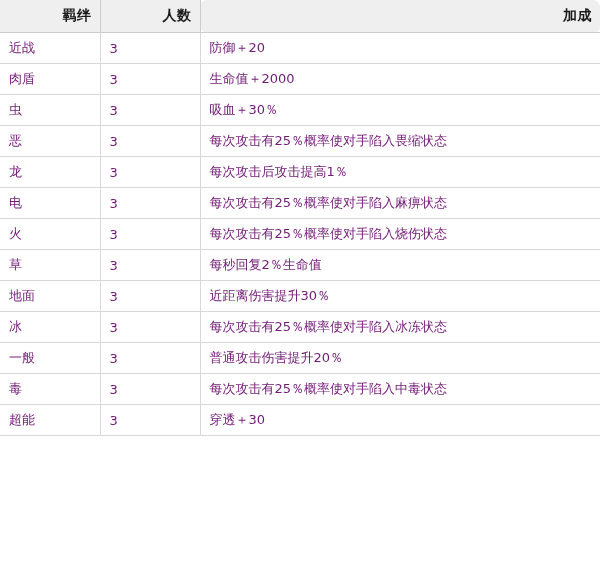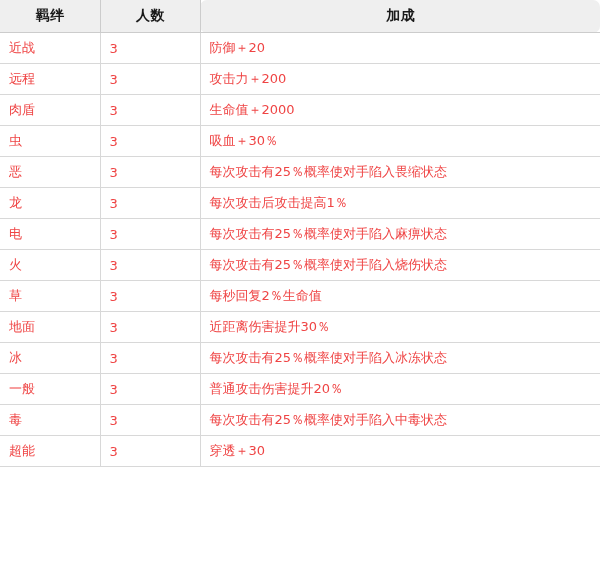--- a/index.html
+++ b/index.html
@@ -20,41 +20,41 @@
     table-layout: fixed;
   }
   table.bond-table col.col-name { width: 100px; }
   table.bond-table col.col-count { width: 100px; }
   table.bond-table col.col-bonus { width: 400px; }
 
   table.bond-table th {
     background: #efefef;
     font-weight: bold;
     font-size: 14px;
-    text-align: center;
+    text-align: right;
     padding: 6px 8px 6px 9px;
     height: 20px;
     border: 1px solid #cccccc;
     border-left: none;
     border-top: none;
     color: #1a1a1a;
     letter-spacing: 0.5px;
   }
   table.bond-table th:last-child { border-right: none; border-radius: 7px; }
 
   table.bond-table td {
     background: #ffffff;
     font-size: 13px;
     text-align: left;
     padding: 5px 8px 5px 9px;
     height: 20px;
     border: 1px solid #d8d8d8;
     border-left: none;
     border-top: none;
-    color: #ef4444;
+    color: #701a75;
     vertical-align: middle;
     white-space: nowrap;
     overflow: hidden;
   }
   table.bond-table td:last-child { border-right: none; }
 
   td.cell-name { font-size: 14px; }
   td.cell-count { font-size: 13px; }
   td.cell-bonus { font-size: 13px; }
 </style>
@@ -72,25 +72,20 @@
       <th>羁绊</th>
       <th>人数</th>
       <th>加成</th>
     </tr>
   </thead>
   <tbody id="table-body">
       <tr>
         <td class="cell-name">近战</td>
         <td class="cell-count">3</td>
         <td class="cell-bonus">防御＋20</td>
-      </tr>
-      <tr>
-        <td class="cell-name">远程</td>
-        <td class="cell-count">3</td>
-        <td class="cell-bonus">攻击力＋200</td>
       </tr>
       <tr>
         <td class="cell-name">肉盾</td>
         <td class="cell-count">3</td>
         <td class="cell-bonus">生命值＋2000</td>
       </tr>
       <tr>
         <td class="cell-name">虫</td>
         <td class="cell-count">3</td>
         <td class="cell-bonus">吸血＋30％</td>

